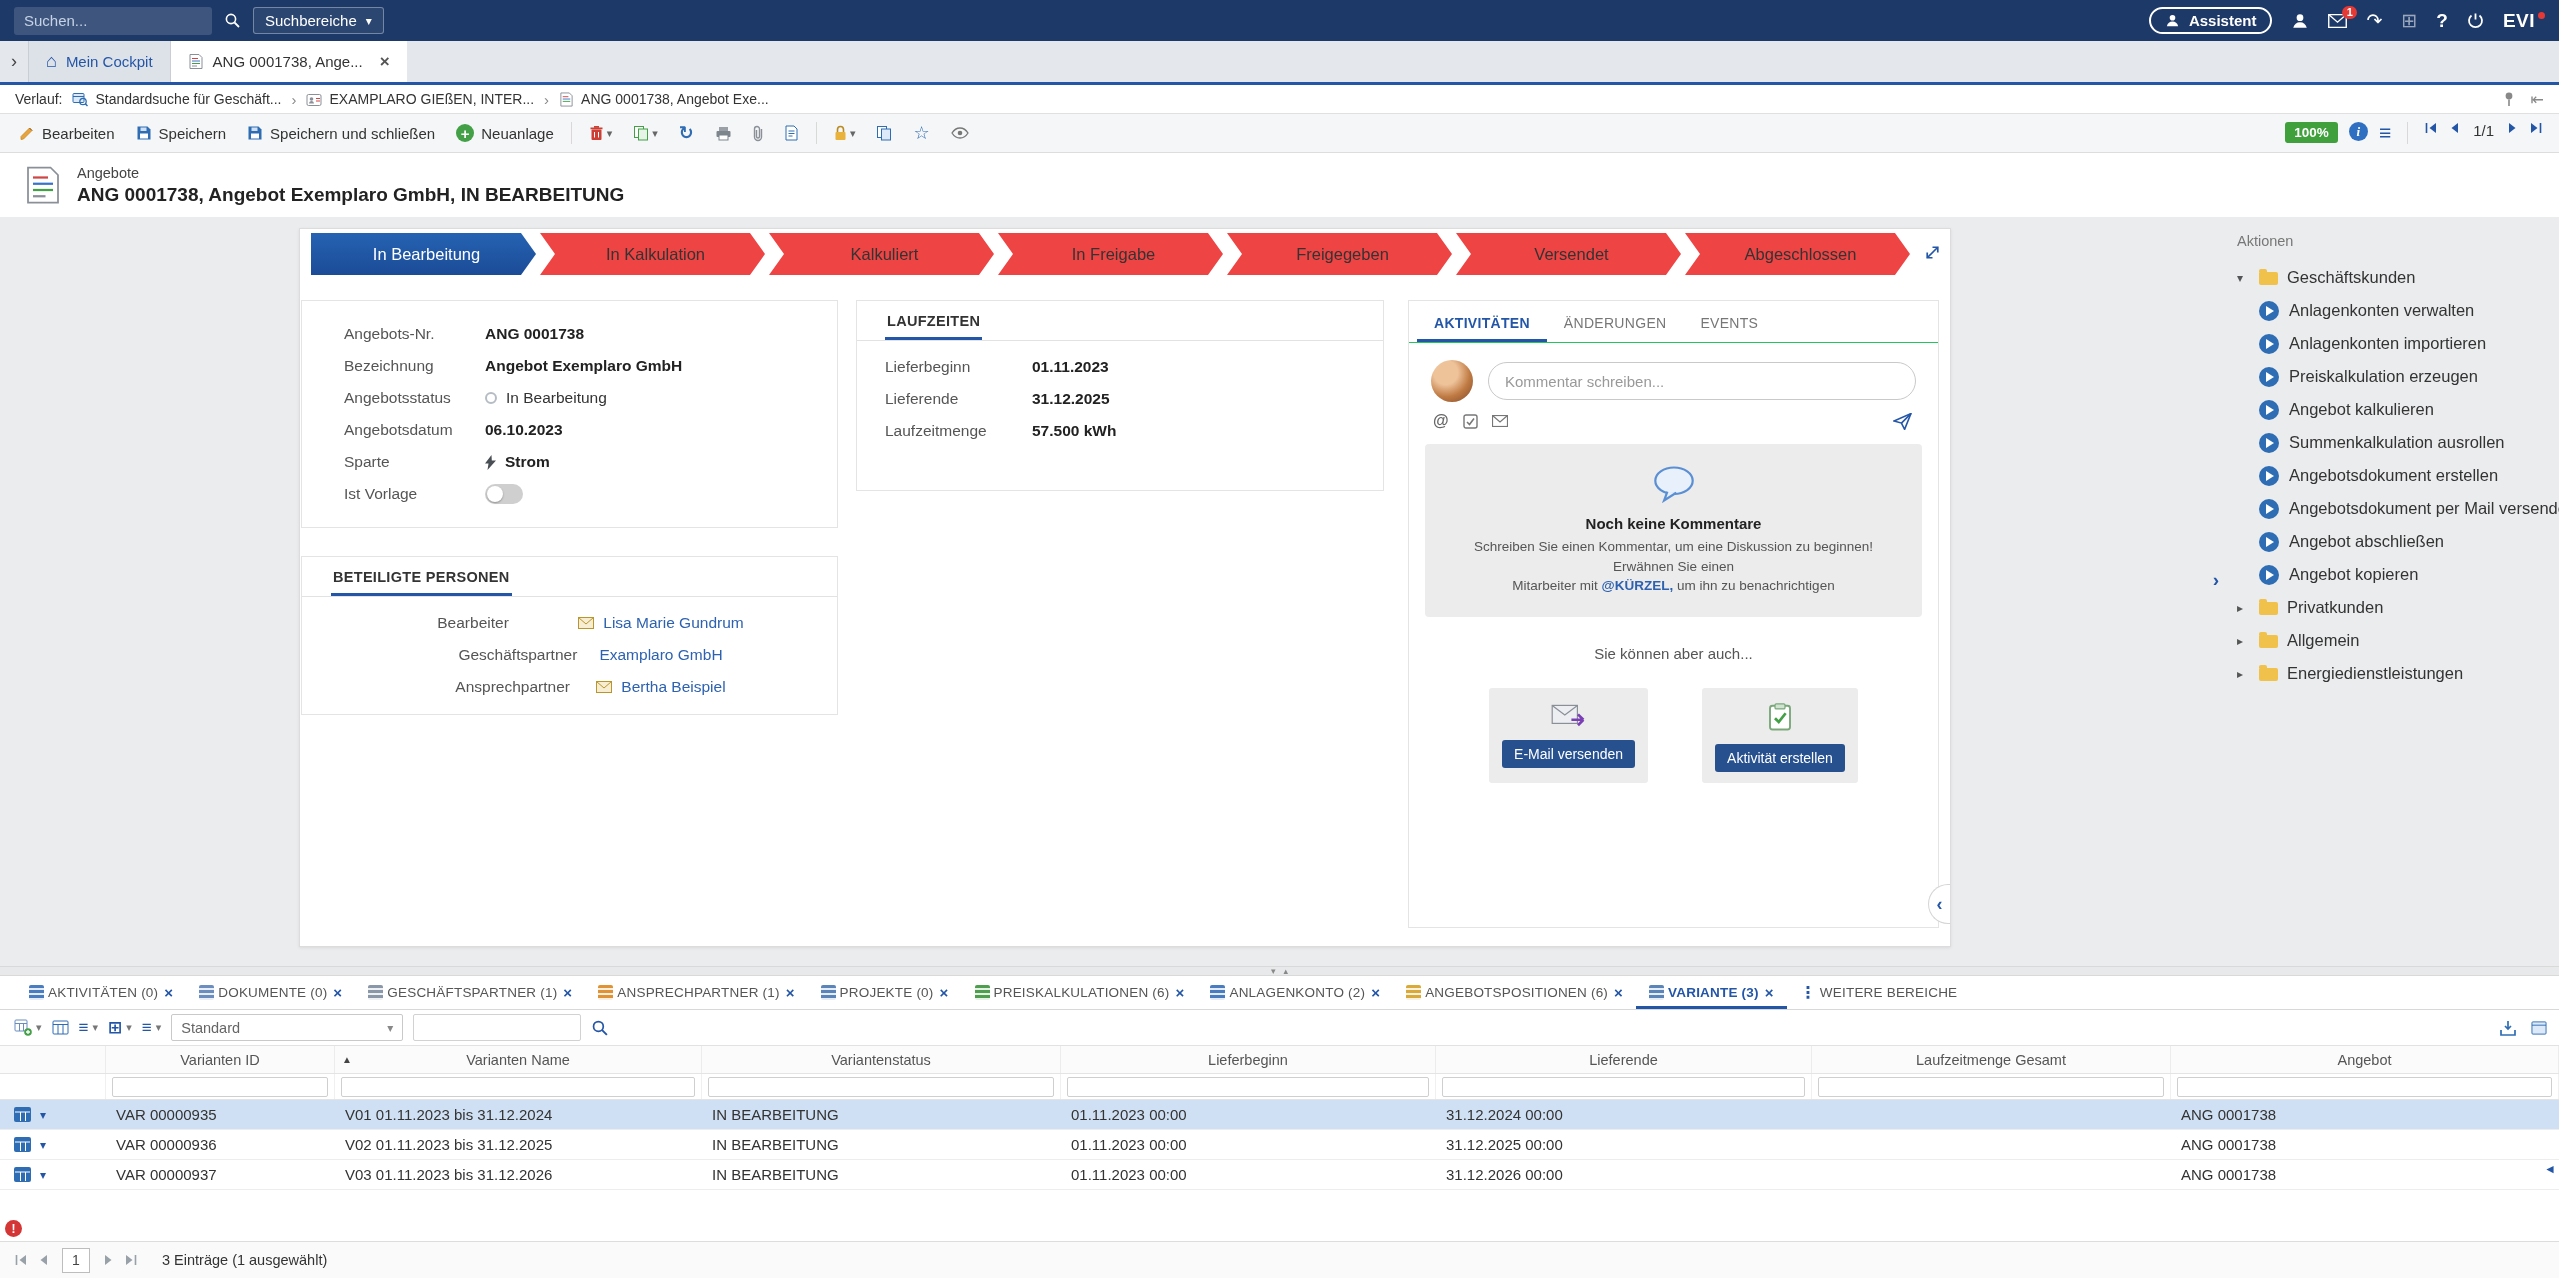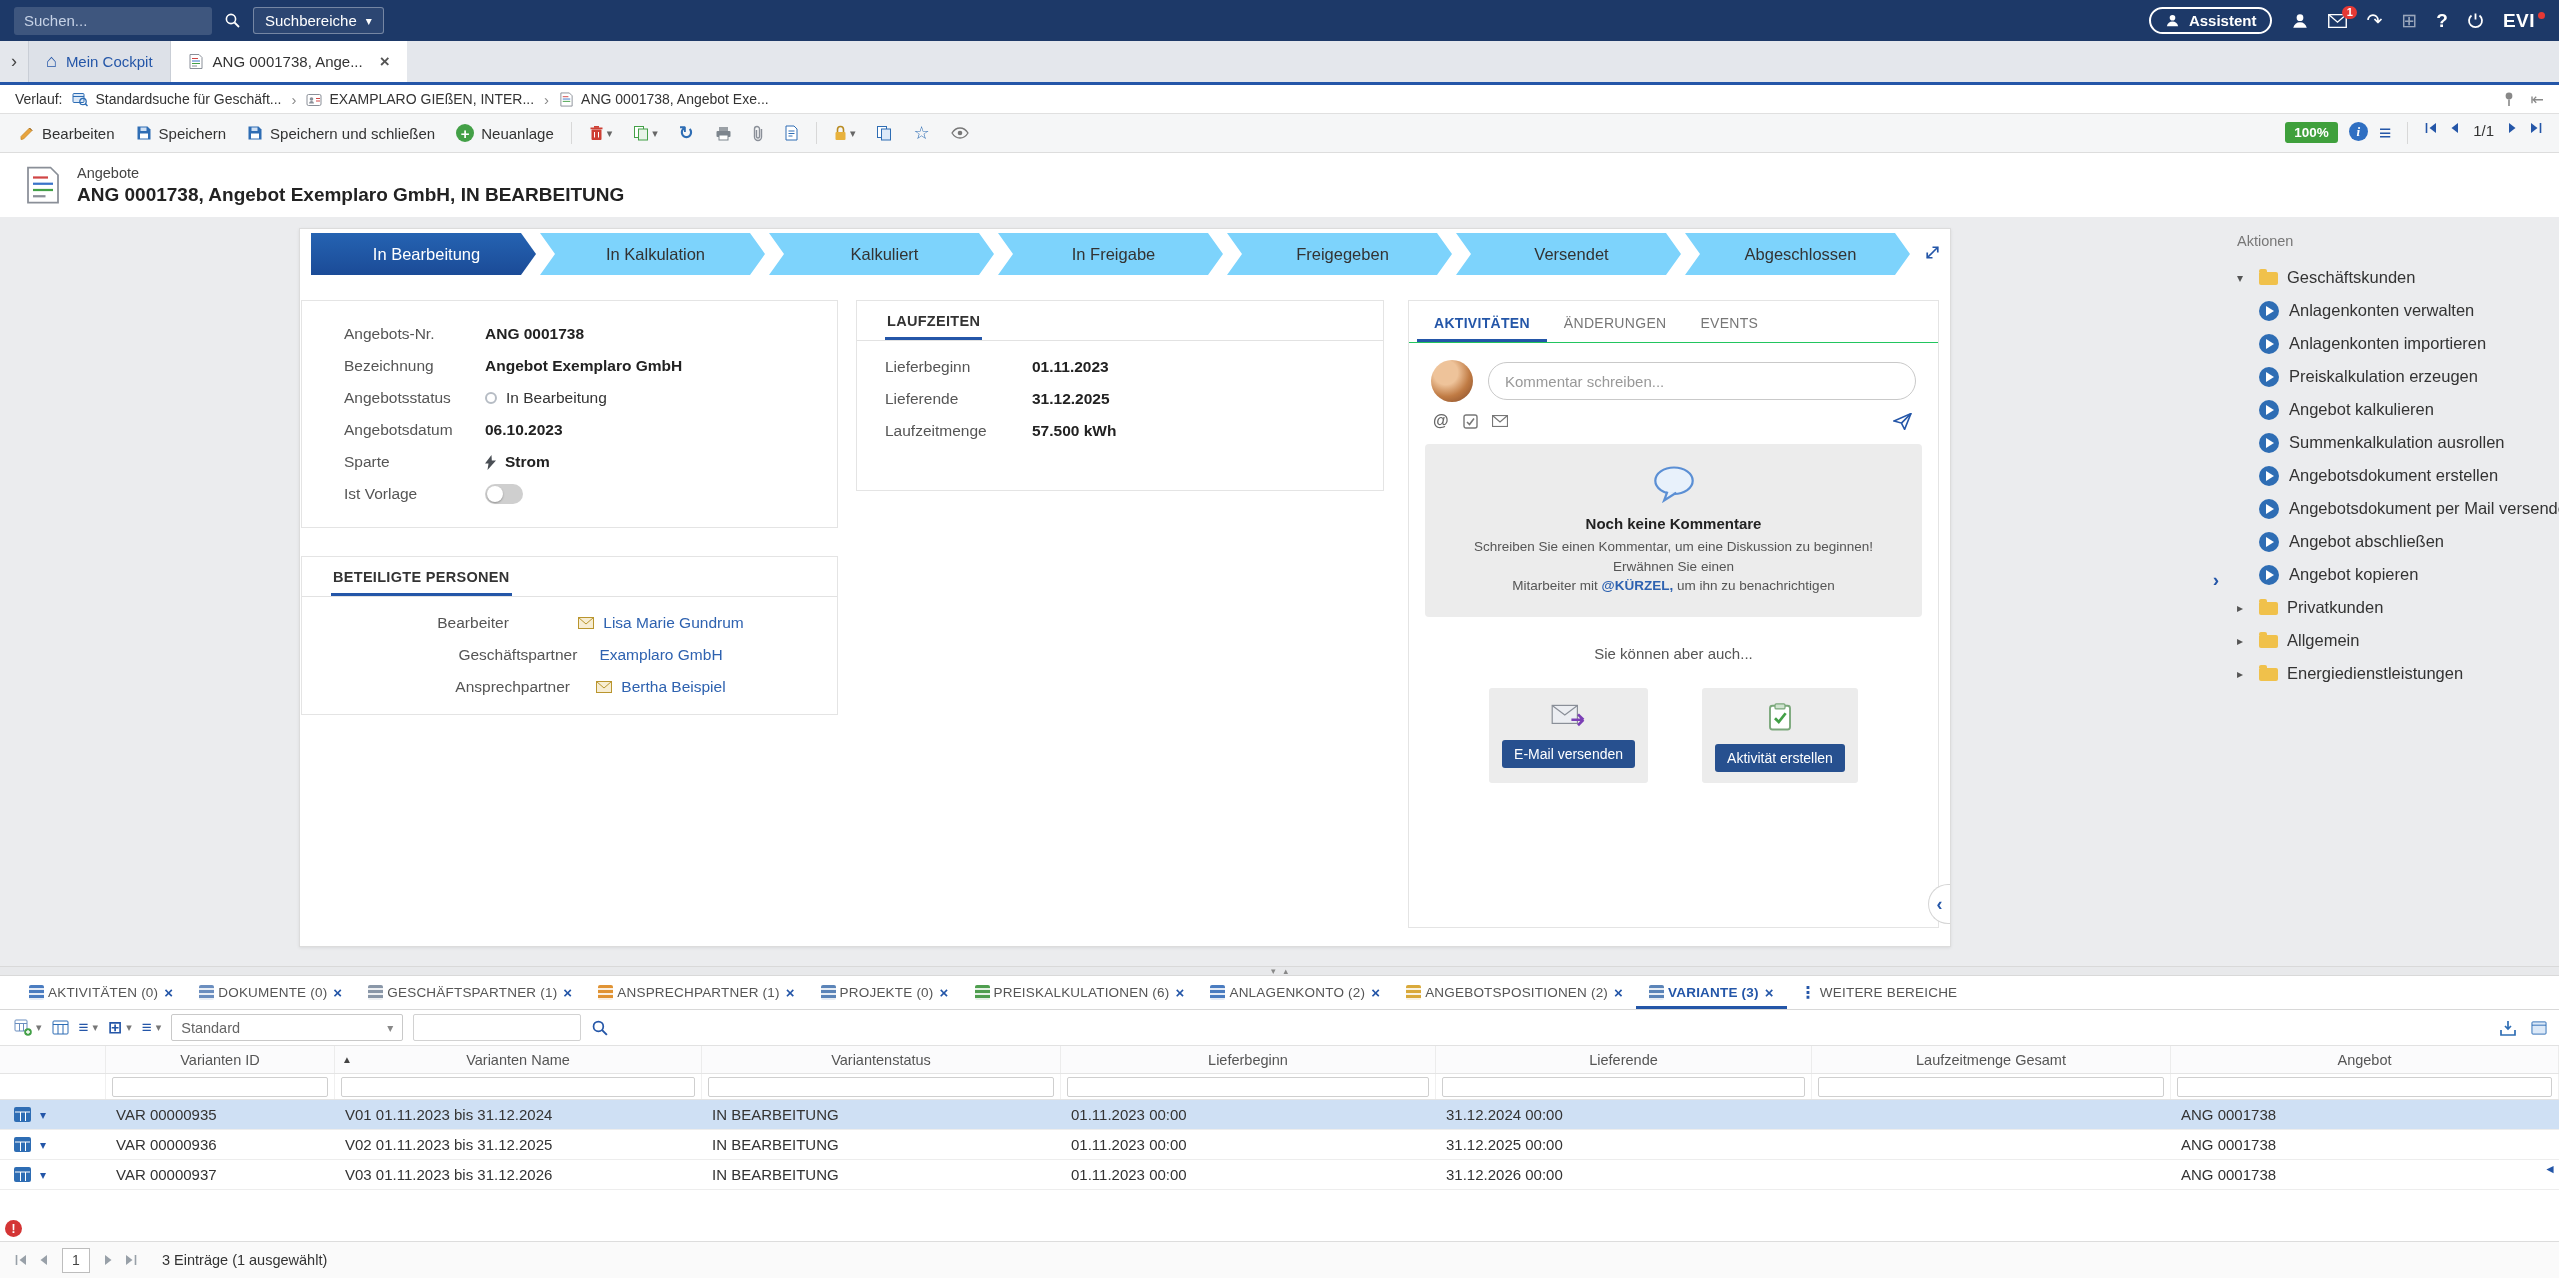--- a/index.html
+++ b/index.html
@@ -55,21 +55,21 @@
 
   
   .recheader{height:64px;background:#fff;display:flex;align-items:center;gap:14px;padding:0 23px;flex:none;}
   .rh-type{font-size:14.5px;color:#444;}
   .rh-title{font-size:19px;font-weight:bold;color:#222;margin-top:3px;}
 
   
   .main{height:749px;background:#ebecee;position:relative;flex:none;}
   .card{position:absolute;left:299px;top:11px;width:1652px;height:719px;background:#fff;border:1px solid #dcdcdc;box-shadow:0 1px 3px rgba(0,0,0,.08);}
   .steps{position:absolute;left:11px;top:4px;right:40px;height:42px;display:flex;gap:4px;}
-  .step{flex:1;display:flex;align-items:center;justify-content:center;font-size:16.5px;color:#333;background:#7dd3fc;clip-path:polygon(0 0,calc(100% - 15px) 0,100% 50%,calc(100% - 15px) 100%,0 100%,15px 50%);padding-left:6px;}
+  .step{flex:1;display:flex;align-items:center;justify-content:center;font-size:16.5px;color:#333;background:#ef4444;clip-path:polygon(0 0,calc(100% - 15px) 0,100% 50%,calc(100% - 15px) 100%,0 100%,15px 50%);padding-left:6px;}
   .step:first-child{clip-path:polygon(0 0,calc(100% - 15px) 0,100% 50%,calc(100% - 15px) 100%,0 100%);}
   .step.active{background:linear-gradient(180deg,#2563b2,#1b4b97);color:#fff;}
   .steps-tail{position:absolute;right:8px;top:14px;}
 
   .panel{position:absolute;background:#fff;border:1px solid #e4e4e4;}
   .p-fields{left:1px;top:71px;width:537px;height:228px;padding-top:17px;}
   .p-persons{left:1px;top:327px;width:537px;height:159px;}
   .p-lauf{left:556px;top:71px;width:528px;height:191px;}
   .p-activity{left:1108px;top:71px;width:531px;height:628px;}
 
@@ -735,21 +735,21 @@
           <span>PREISKALKULATIONEN (6)</span>
           <span class="rtab-close">×</span>
         </div>
       <div class="rtab">
           <span class="ti ti-blue"></span>
           <span>ANLAGENKONTO (2)</span>
           <span class="rtab-close">×</span>
         </div>
       <div class="rtab">
           <span class="ti ti-gold"></span>
-          <span>ANGEBOTSPOSITIONEN (2)</span>
+          <span>ANGEBOTSPOSITIONEN (6)</span>
           <span class="rtab-close">×</span>
         </div>
       <div class="rtab active">
           <span class="ti ti-steel"></span>
           <span>VARIANTE (3)</span>
           <span class="rtab-close">×</span>
         </div>
       <div class="rtab">
           <span class="more-dots">⋮</span>
           <span>WEITERE BEREICHE</span>

